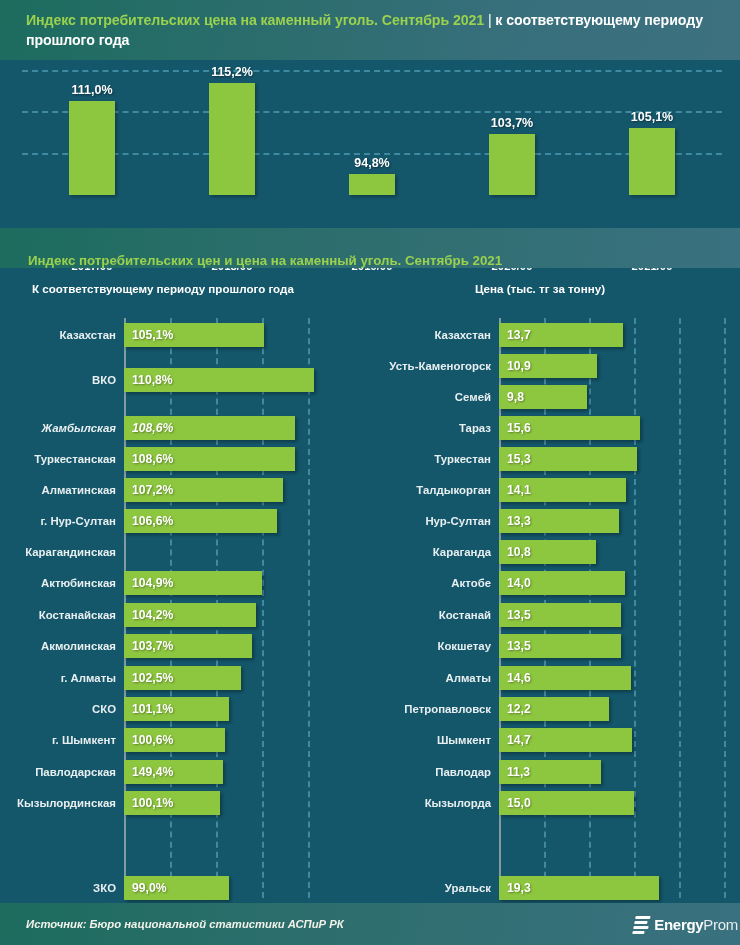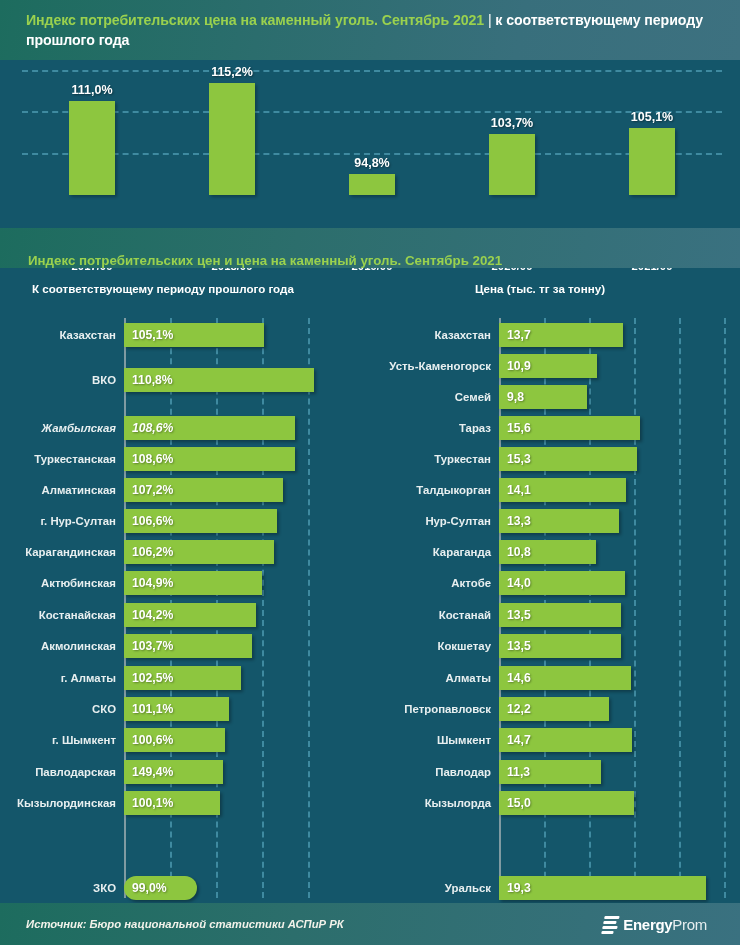--- a/index.html
+++ b/index.html
@@ -122,21 +122,21 @@
     font-size: 12.2px; font-weight: bold; color: #ffffff;
     text-shadow: 1px 1px 2px rgba(0,0,0,0.35);
     white-space: nowrap;
   }
 
   
   .footer {
     position: absolute; left: 0; top: 903px; width: 740px; height: 42px;
     background: linear-gradient(100deg, #1d6c5e 0%, #2c6e6c 40%, #3a7180 100%);
     display: flex; align-items: center; justify-content: space-between;
-    padding: 0 33px 0 26px;
+    padding: 0 2px 0 26px;
   }
   .footer-source {
     font-size: 11.3px; font-style: italic; font-weight: bold; color: #f2f2ea;
   }
   .logo { display: flex; align-items: center; gap: 5px; }
   .logo-mark {
     width: 15px; height: 17px; position: relative; display: inline-block;
     transform: skewX(-11deg);
   }
   .logo-mark i {
@@ -244,23 +244,20 @@
           </div>
         </div>
         <div class="row" style="top: 191px;">
           <div class="row-label">г. Нур-Султан</div>
           <div class="bar" style="width: 153.3px;">
             <div class="bar-val">106,6%</div>
           </div>
         </div>
         <div class="row" style="top: 222px;">
           <div class="row-label">Карагандинская</div>
-          <div class="bar" style="width: 149.796px;">
-            <div class="bar-val">106,2%</div>
-          </div>
         </div>
         <div class="row" style="top: 253px;">
           <div class="row-label">Актюбинская</div>
           <div class="bar" style="width: 138.408px;">
             <div class="bar-val">104,9%</div>
           </div>
         </div>
         <div class="row" style="top: 285px;">
           <div class="row-label">Костанайская</div>
           <div class="bar" style="width: 132.276px;">
@@ -298,21 +295,21 @@
           </div>
         </div>
         <div class="row" style="top: 473px;">
           <div class="row-label">Кызылординская</div>
           <div class="bar" style="width: 96.36px;">
             <div class="bar-val">100,1%</div>
           </div>
         </div>
         <div class="row" style="top: 558px;">
           <div class="row-label">ЗКО</div>
-          <div class="bar" style="width: 73px; border-radius: 12px;">
+          <div class="bar" style="width: 105px;">
             <div class="bar-val">99,0%</div>
           </div>
         </div>
       </div>
   </div>
 
   <div class="panel right">
     <div class="axis-line" style="left:129px;"></div>
     <div class="plot-area" id="right-grid">
         <div class="vgrid" style="left: 45px;"></div>
@@ -413,21 +410,21 @@
           </div>
         </div>
         <div class="row" style="top: 473px;">
           <div class="row-label">Кызылорда</div>
           <div class="bar" style="width: 135.3px;">
             <div class="bar-val">15,0</div>
           </div>
         </div>
         <div class="row" style="top: 558px;">
           <div class="row-label">Уральск</div>
-          <div class="bar" style="width: 207px;">
+          <div class="bar" style="width: 160px;">
             <div class="bar-val">19,3</div>
           </div>
         </div>
       </div>
   </div>
 
   <div class="footer">
     <span class="footer-source">Источник: Бюро национальной статистики АСПиР РК</span>
     <div class="logo">
       <span class="logo-mark">

